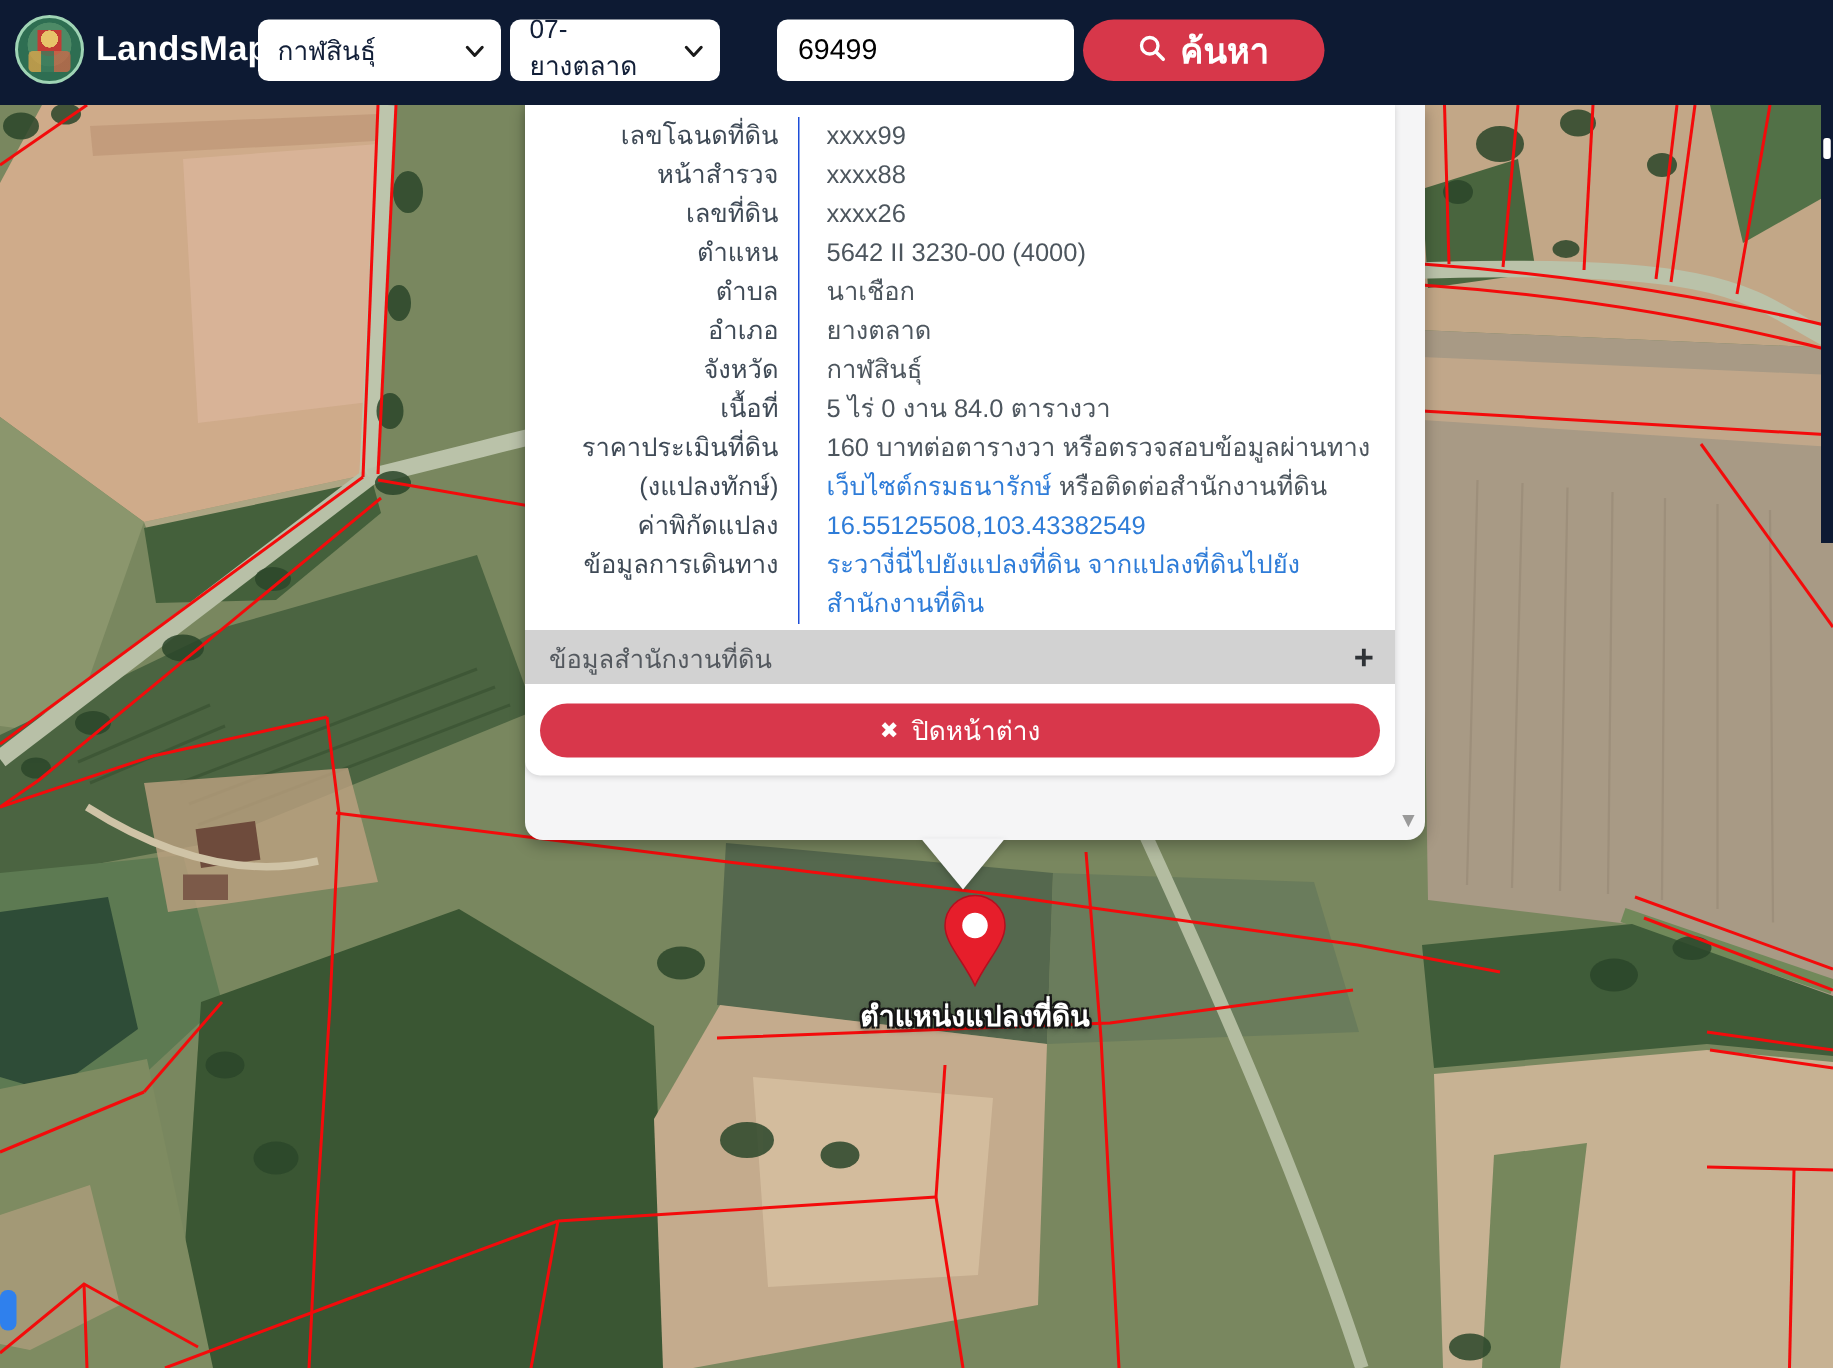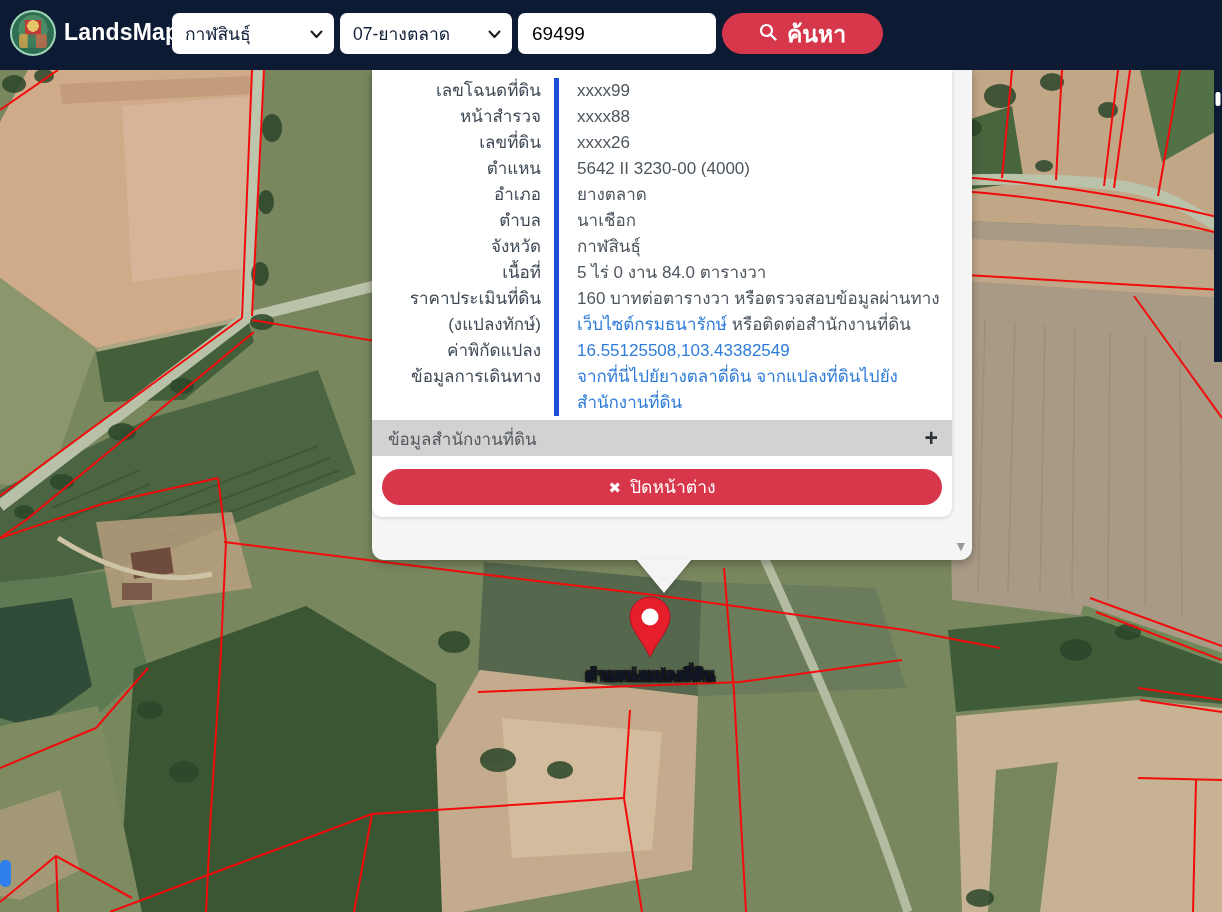--- a/index.html
+++ b/index.html
@@ -13,52 +13,52 @@
           border:2px solid #9fd4b5; overflow:hidden; }
   .logo:before { content:""; position:absolute; left:13px; top:8px; width:16px; height:20px;
           background:radial-gradient(circle at 50% 30%, #e7c36a 0 35%, #c23b35 36% 70%, transparent 71%); }
   .logo:after { content:""; position:absolute; left:7px; top:22px; width:28px; height:14px;
           background:linear-gradient(90deg,#d9a44a 0 30%, #3d7c5c 31% 60%, #c76a4a 61% 100%); opacity:.8; border-radius:3px; }
   .brand { position:absolute; left:64px; top:19px; color:#fff; font-size:23px; font-weight:600; letter-spacing:.2px; }
   .select-box { position:absolute; top:13px; height:41px; background:#fff; border-radius:7px;
           display:flex; align-items:center; justify-content:space-between; padding:0 11px 0 13px;
           font-size:17.5px; color:#121f38; cursor:pointer; }
   .sel-province { left:172px; width:162px; }
-  .sel-district { left:340px; width:172px; }
+  .sel-district { left:340px; width:140px; }
   .chev { flex:0 0 auto; margin-left:8px; }
   .text-input { position:absolute; left:518px; top:13px; width:198px; height:41px; border:none; border-radius:7px;
           padding:0 14px; font-size:19px; color:#000000; font-family:"Liberation Sans", sans-serif; background:#fff; }
   .search-btn { position:absolute; left:722px; top:13px; width:161px; height:41px; border:none; border-radius:21px;
           background:#d7374a; color:#fff; display:flex; align-items:center; justify-content:center; gap:10px;
           font-size:23px; font-weight:600; font-family:"Liberation Sans", sans-serif; cursor:pointer; }
 
   
   .map-wrap { position:absolute; left:0; top:70px; width:1222px; height:842px; z-index:1; }
   .map-wrap svg { display:block; }
 
   
   .marker { position:absolute; left:629px; top:596px; width:42px; height:62px; z-index:2; cursor:pointer; }
   .marker-label { position:absolute; left:535px; top:662px; width:230px; text-align:center; z-index:2;
-          color:#0f172a; font-size:16px; font-weight:700;
+          color:#ffffff; font-size:19px; font-weight:700;
           text-shadow:-1.5px -1.5px 0 #151515, 1.5px -1.5px 0 #151515, -1.5px 1.5px 0 #151515, 1.5px 1.5px 0 #151515, 0 2px 4px rgba(0,0,0,.65); }
 
   
-  .popup { position:absolute; left:372px; top:70px; width:600px; height:490px; background:#f5f5f6;
+  .popup { position:absolute; left:350px; top:70px; width:600px; height:490px; background:#f5f5f6;
           border-radius:0 0 12px 12px; box-shadow:0 3px 10px rgba(0,0,0,.3); z-index:3; }
   .popup-tail { position:absolute; left:264px; top:489px; width:0; height:0;
           border-left:28px solid transparent; border-right:28px solid transparent; border-top:34px solid #f4f4f5;
           filter:drop-shadow(0 2px 2px rgba(0,0,0,.2)); }
   .scroll-hint { position:absolute; left:582px; top:468px; font-size:14px; color:#9a9a9a; }
 
   .card { position:absolute; left:0; top:0; width:580px; height:447px; background:#fff;
           border-radius:0 0 10px 10px; box-shadow:0 1px 4px rgba(0,0,0,.15); overflow:hidden; }
   .rows { position:absolute; left:0; top:0; right:0; padding-top:8px; font-size:17px; }
   .info-row { display:grid; grid-template-columns:182px 1fr; line-height:26px; }
   .info-row .lbl { text-align:right; padding-right:13px; color:#3f4a56; }
-  .info-row .val { padding-left:18px; color:#4d565e; border-left:5px solid #1d4ed8; }
+  .info-row .val { padding-left:18px; color:#4d565e; border-left:1px solid #1d4ed8; }
   .lbl .l2 { display:block; }
   a.link { color:#2e7cd8; text-decoration:none; cursor:pointer; }
 
   .office-bar { position:absolute; left:0; top:350px; right:0; height:36px; background:#d2d2d2;
           display:flex; align-items:center; justify-content:space-between; padding:0 14px 0 16px;
           font-size:17px; color:#54595f; cursor:pointer; }
   .plus { font-size:23px; font-weight:700; color:#2f3337; line-height:1; }
   .close-btn { position:absolute; left:10px; top:399px; width:560px; height:36px; border:none; border-radius:18px;
           background:#d8374b; color:#fff; display:flex; align-items:center; justify-content:center; gap:9px;
           font-size:17.5px; font-family:"Liberation Sans", sans-serif; cursor:pointer; }
@@ -252,26 +252,26 @@
         </div>
         <div class="info-row">
           <div class="lbl">เลขที่ดิน</div>
           <div class="val">xxxx26</div>
         </div>
         <div class="info-row">
           <div class="lbl">ตำแหน</div>
           <div class="val">5642 II 3230-00 (4000)</div>
         </div>
         <div class="info-row">
+          <div class="lbl">ตำบล</div>
+          <div class="val">นาเชือก</div>
+        </div>
+        <div class="info-row">
           <div class="lbl">อำเภอ</div>
           <div class="val">ยางตลาด</div>
-        </div>
-        <div class="info-row">
-          <div class="lbl">ตำบล</div>
-          <div class="val">นาเชือก</div>
         </div>
         <div class="info-row">
           <div class="lbl">จังหวัด</div>
           <div class="val">กาฬสินธุ์</div>
         </div>
         <div class="info-row">
           <div class="lbl">เนื้อที่</div>
           <div class="val">5 ไร่ 0 งาน 84.0 ตารางวา</div>
         </div>
 
@@ -289,21 +289,21 @@
         <div class="info-row">
           <div class="lbl">ค่าพิกัดแปลง</div>
           <div class="val">
             <a class="link">16.55125508,103.43382549</a>
           </div>
         </div>
 
         <div class="info-row">
           <div class="lbl">ข้อมูลการเดินทาง</div>
           <div class="val stack">
-            <a class="link">จากที่นี่ไปยัยางตลาดี่ดิน</a>
+            <a class="link">ระวางี่นี่ไปยังแปลงที่ดิน</a>
             <a class="link">จากแปลงที่ดินไปยังสำนักงานที่ดิน</a>
           </div>
         </div>
       </div>
 
       <div class="office-bar">
         <span>ข้อมูลสำนักงานที่ดิน</span>
         <span class="plus">+</span>
       </div>
 

